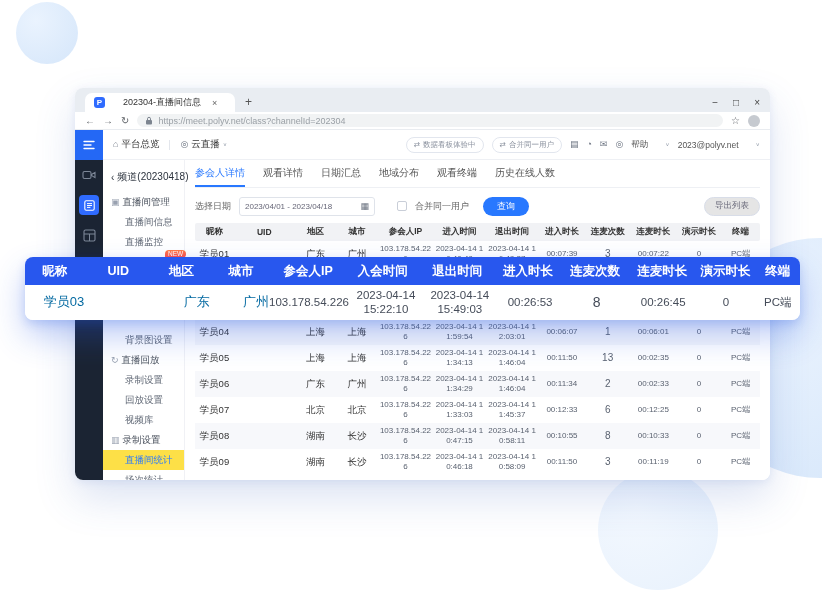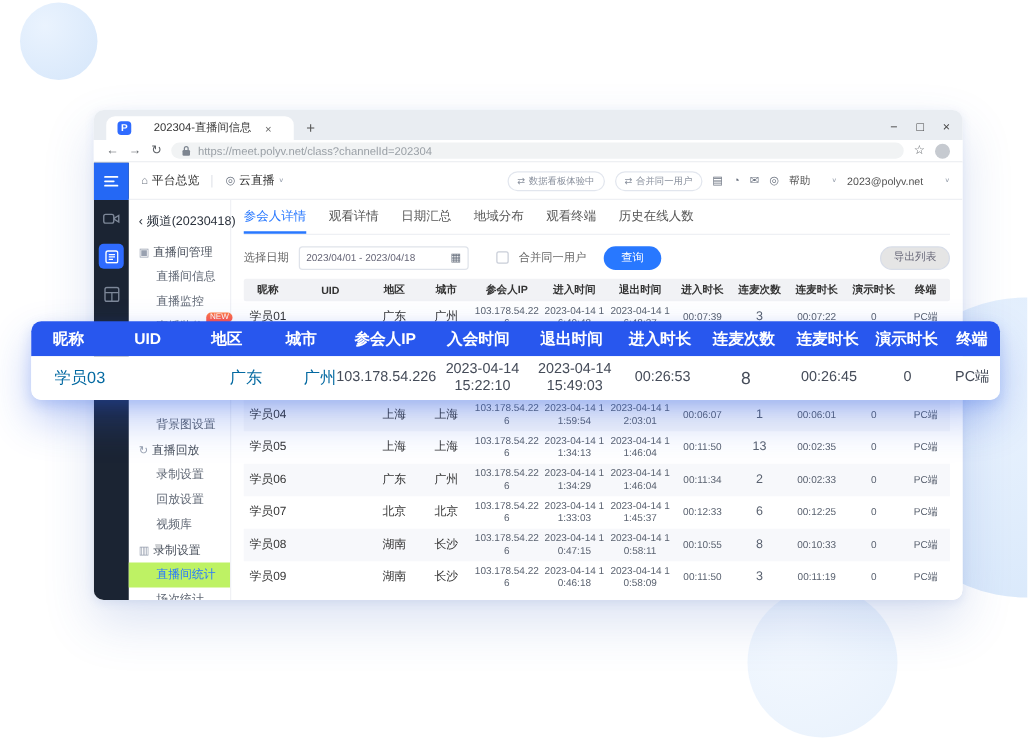--- a/index.html
+++ b/index.html
@@ -46,21 +46,21 @@
   .acct{font-size:8.5px;color:#555;white-space:nowrap;display:flex;align-items:center;gap:17px;}
 
   .app-body{flex:1;display:flex;min-height:0;}
   
   .snav{width:82px;border-right:1px solid #f0f1f5;padding-top:6px;flex:none;font-size:9.5px;}
   .snav-head{padding:4px 0 8px 8px;font-size:10px;color:#2b323d;display:flex;align-items:center;gap:3px;white-space:nowrap;}
   .snav-item{height:20px;line-height:20px;padding-left:22px;color:#5f6774;white-space:nowrap;position:relative;}
   .snav-item.t-section{padding-left:8px;color:#49505c;}
   .s-ico{display:none;color:#99a1b0;margin-right:3px;font-size:9px;}
   .t-section .s-ico{display:inline;}
-  .snav-item.is-active{background:#bef264;color:#2878ff;}
+  .snav-item.is-active{background:#fde047;color:#2878ff;}
   .snav-item.t-gap{height:58px;}
   .nbadge{display:inline-block;background:linear-gradient(180deg,#ff7a45,#ff4d4f);color:#fff;font-size:6.5px;line-height:8px;padding:0 3px;border-radius:4px 4px 4px 0;vertical-align:top;margin-left:2px;transform:translateY(-2px);}
   .nbadge:empty{display:none;}
 
   
   .main{flex:1;display:flex;flex-direction:column;padding:0 10px;min-width:0;}
   .tabs{display:flex;gap:18px;height:28px;border-bottom:1px solid #eef0f4;flex:none;}
   .tab-item{font-size:10px;color:#555;display:flex;align-items:center;border-bottom:2px solid transparent;white-space:nowrap;}
   .tab-item.is-active{color:#2878ff;border-color:#2878ff;}
   .filters{display:flex;align-items:center;gap:8px;height:22px;margin-top:7px;flex:none;}

